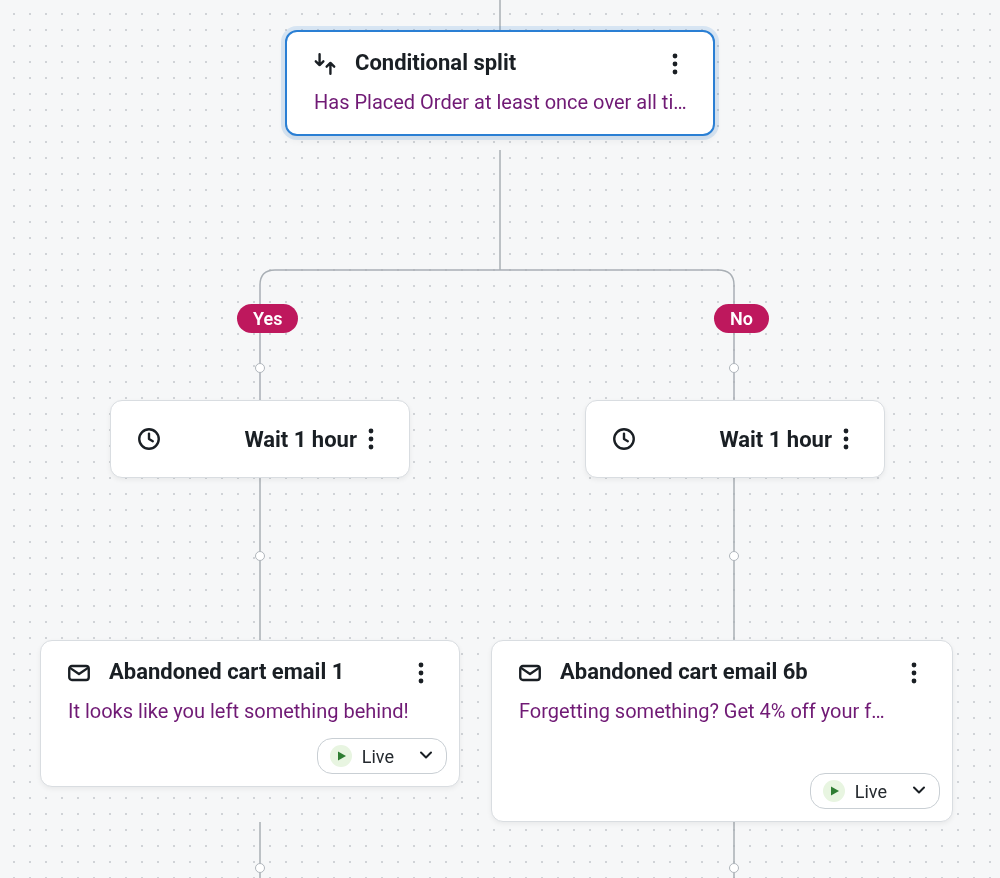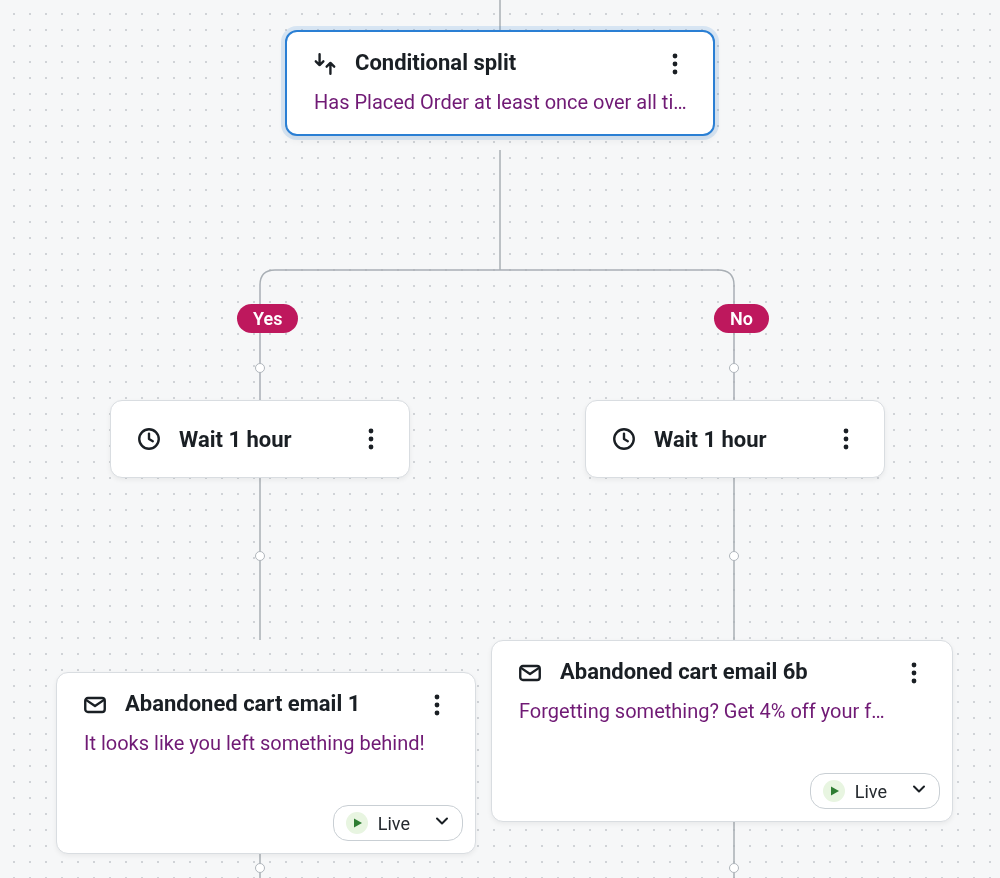--- a/index.html
+++ b/index.html
@@ -79,20 +79,21 @@
     box-shadow: 0 2px 5px rgba(0,0,0,0.06);
     display: flex; align-items: center;
     padding: 0 24px;
     height: 78px;
   }
   .wait-card .label {
     flex: 1;
     font-weight: 700;
     font-size: 22px;
     color: #1a1f24;
+    text-align: right;
   }
 
   
   .pill {
     position: absolute;
     background: #be185d;
     color: #fff;
     font-weight: 600;
     font-size: 18px;
     padding: 4px 16px;
@@ -105,21 +106,21 @@
     width: 10px; height: 10px;
     border: 1.5px solid #b0b6bc;
     background: #fff;
     border-radius: 50%;
     transform: translate(-50%,-50%);
   }
 
   
   .status-select {
     position: absolute;
-    display: flex; align-items: center;
+    display: flex; align-items: flex-end;
     border: 1px solid #c9cfd4;
     border-radius: 15px;
     background: #fff;
     padding: 6px 12px;
     gap: 10px;
     cursor: pointer;
   }
   .status-select .bubble {
     width: 22px; height: 22px; border-radius: 50%;
     background: #e8f5e1;
@@ -205,21 +206,21 @@
   <span class="label">Wait 1 hour</span>
   <span class="more-btn">
     <svg width="6" height="22" viewBox="0 0 6 22">
         <circle cx="3" cy="3" r="2.4" fill="#1a1f24"></circle>
         <circle cx="3" cy="11" r="2.4" fill="#1a1f24"></circle>
         <circle cx="3" cy="19" r="2.4" fill="#1a1f24"></circle>
       </svg>
   </span>
 </div>
 
-<div class="card" style="left:56px; top:640px; width:420px; height:182px;margin-top:32px;">
+<div class="card" style="left:40px; top:640px; width:420px; height:147px;">
   <div class="card-header">
     <span class="icon-slot">
       <svg width="26" height="26" viewBox="0 0 24 24" fill="none">
           <rect x="3" y="5.5" width="18" height="13" rx="2.5" stroke="#1a1f24" stroke-width="2.2"></rect>
           <path d="M4 7.5 L12 13 L20 7.5" stroke="#1a1f24" stroke-width="2.2" stroke-linecap="round" stroke-linejoin="round"></path>
         </svg>
     </span>
     <span class="title">Abandoned cart email 1</span>
     <span class="more-btn">
       <svg width="6" height="22" viewBox="0 0 6 22">

